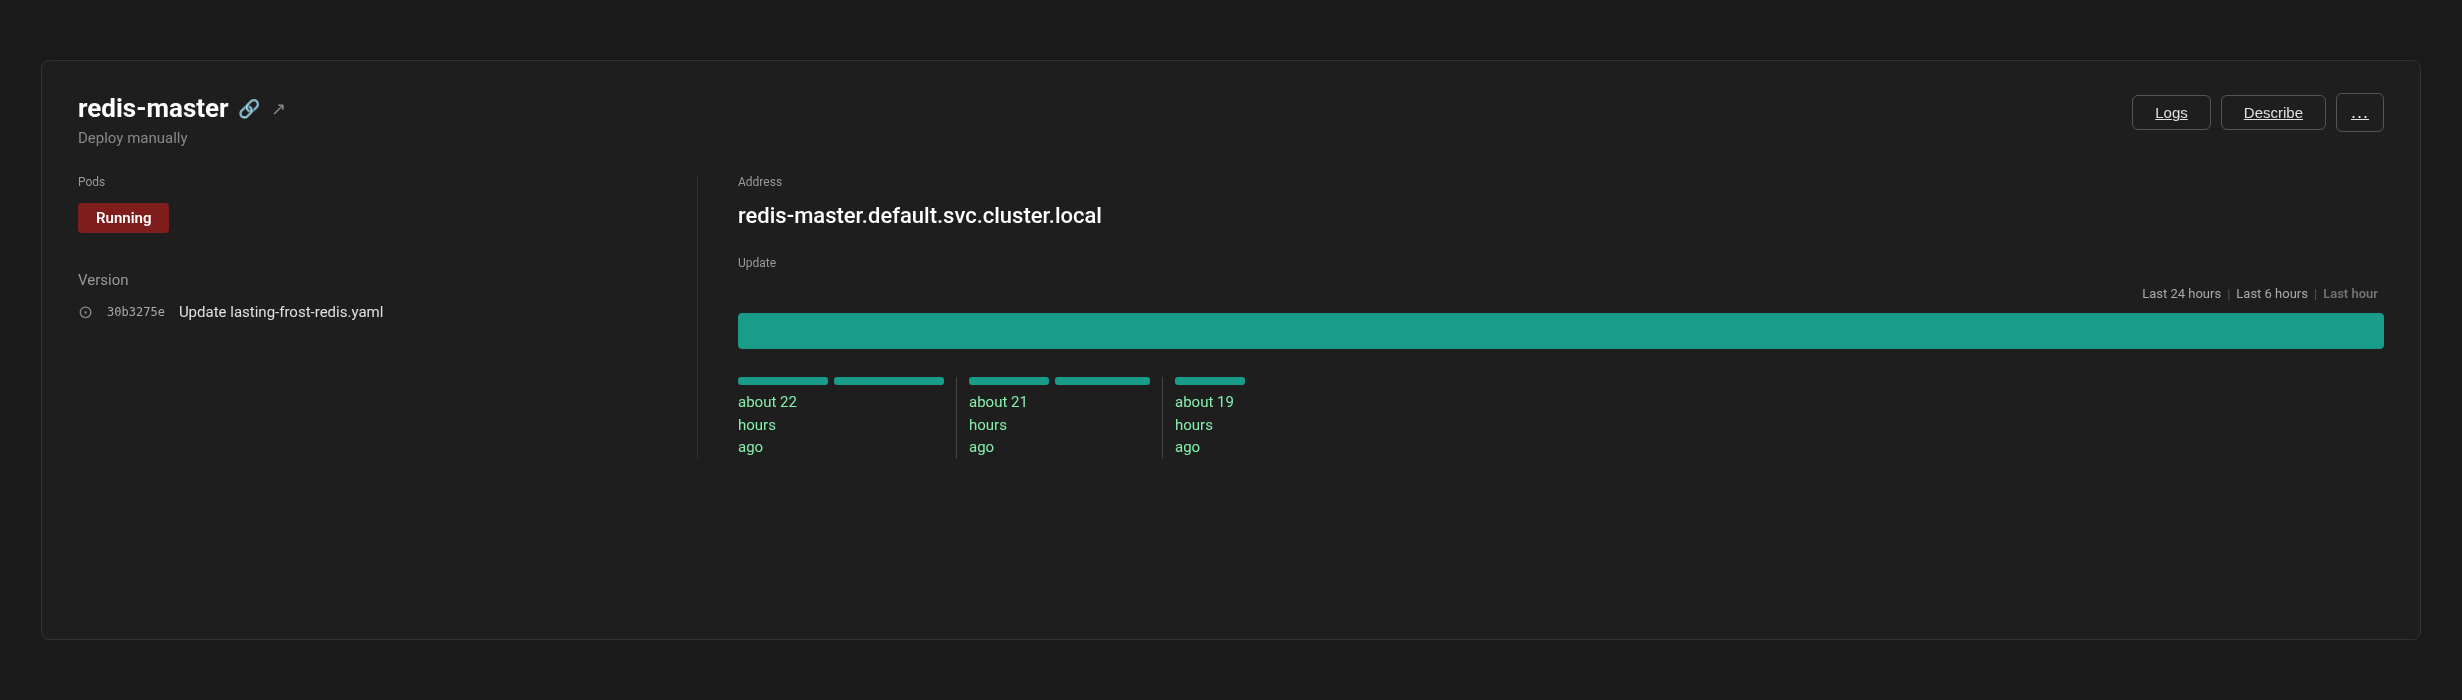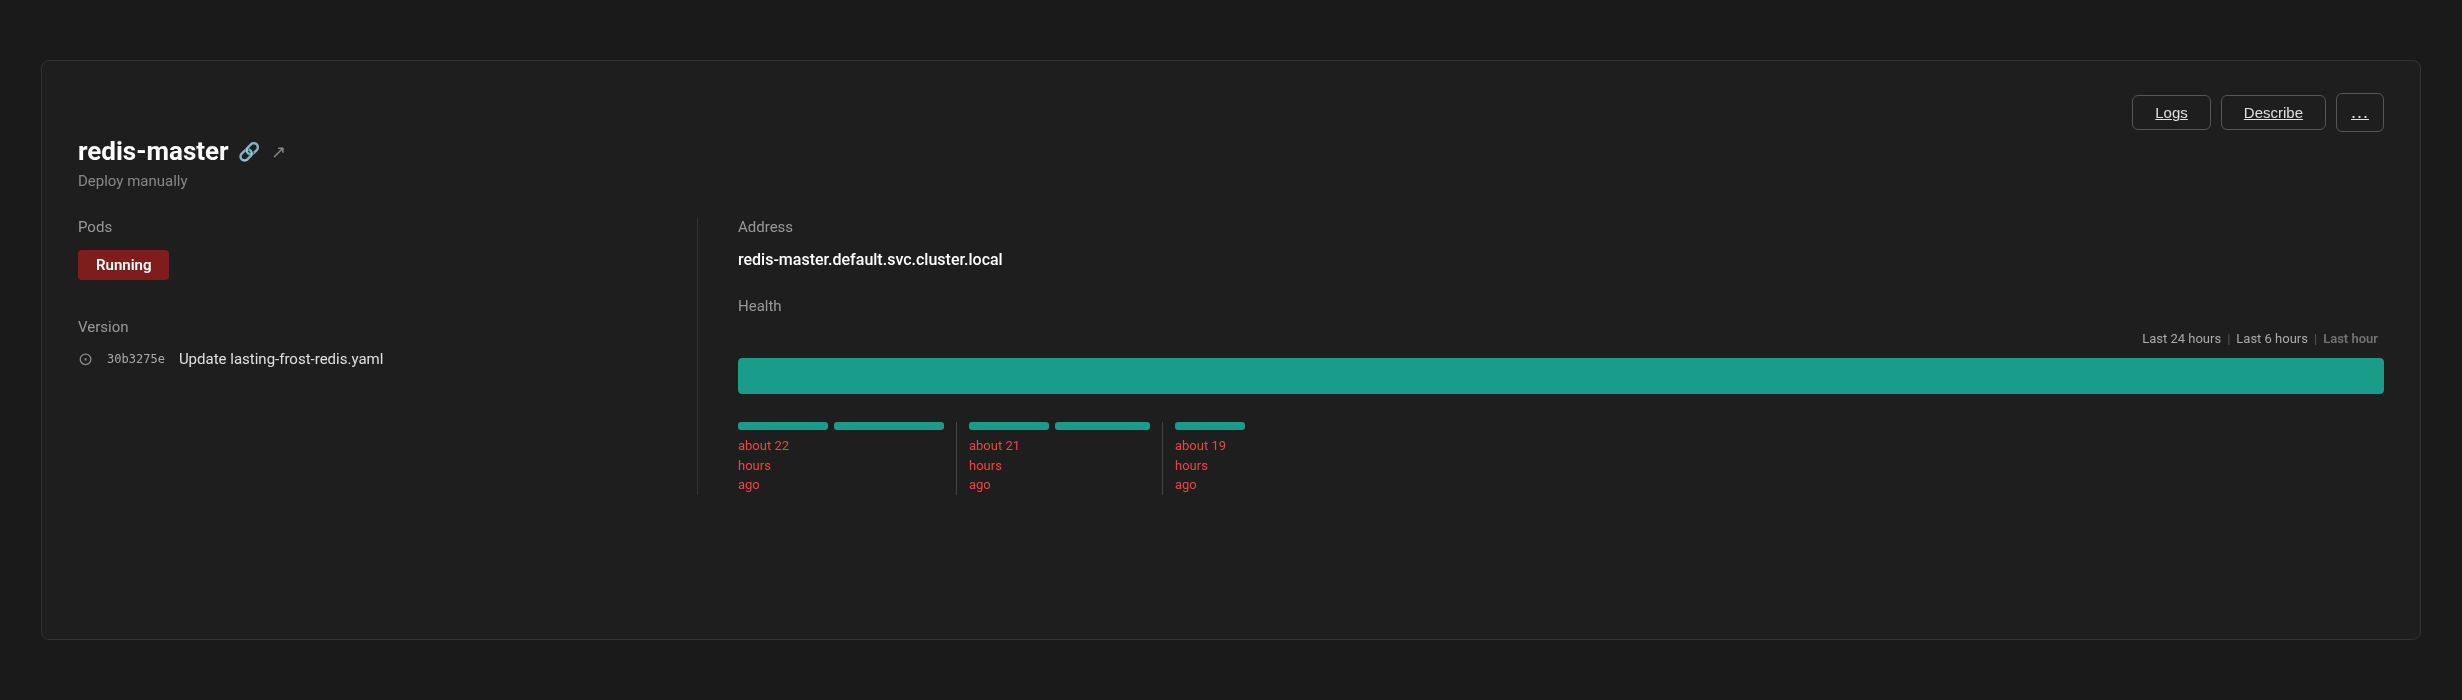--- a/index.html
+++ b/index.html
@@ -39,21 +39,20 @@
     .card-title-section {
       display: flex;
       flex-direction: column;
       gap: 6px;
     }
 
     .card-title-row {
       display: flex;
       align-items: center;
       gap: 10px;
-      margin-top: 43px;
     }
 
     .card-title {
       font-size: 26px;
       font-weight: 700;
       color: #ffffff;
     }
 
     .icon-link {
       color: #888;
@@ -100,21 +99,21 @@
       padding-right: 40px;
       border-right: 1px solid #333;
     }
 
     .right-panel {
       flex: 1;
       padding-left: 40px;
     }
 
     .section-label {
-      font-size: 15px;
+      font-size: 12px;
       color: #999;
       margin-bottom: 14px;
     }
 
     .status-badge {
       display: inline-block;
       background-color: #7f1d1d;
       color: #ffffff;
       font-size: 15px;
       font-weight: 600;
@@ -153,21 +152,21 @@
     .commit-message {
       font-size: 15px;
       color: #e0e0e0;
     }
 
     .address-section {
       margin-bottom: 28px;
     }
 
     .address-value {
-      font-size: 16px;
+      font-size: 22px;
       color: #ffffff;
       font-weight: 500;
       margin-top: 4px;
     }
 
     .health-section {
       margin-bottom: 28px;
     }
 
     .health-time-filters {
@@ -246,22 +245,22 @@
       gap: 6px;
     }
 
     .deploy-bar {
       height: 8px;
       border-radius: 3px;
       background-color: #1a9c8a;
     }
 
     .deploy-time {
-      font-size: 13px;
-      color: #ef4444;
+      font-size: 15px;
+      color: #86efac;
       line-height: 1.5;
       white-space: pre-line;
     }
   </style>
 </head>
 <body>
 
 <div class="card">
 
   <div class="card-header">
@@ -297,21 +296,21 @@
     </div>
 
     <div class="right-panel">
 
       <div class="address-section">
         <div class="section-label">Address</div>
         <div class="address-value">redis-master.default.svc.cluster.local</div>
       </div>
 
       <div class="health-section">
-        <div class="section-label">Health</div>
+        <div class="section-label">Update</div>
         <div class="health-time-filters">
           <span class="time-filter">Last 24 hours</span>
           <span class="time-separator"> | </span>
           <span class="time-filter">Last 6 hours</span>
           <span class="time-separator"> | </span>
           <span class="time-filter active">Last hour</span>
         </div>
         <div class="health-bar-container">
           <div class="health-bar-fill"></div>
         </div>

